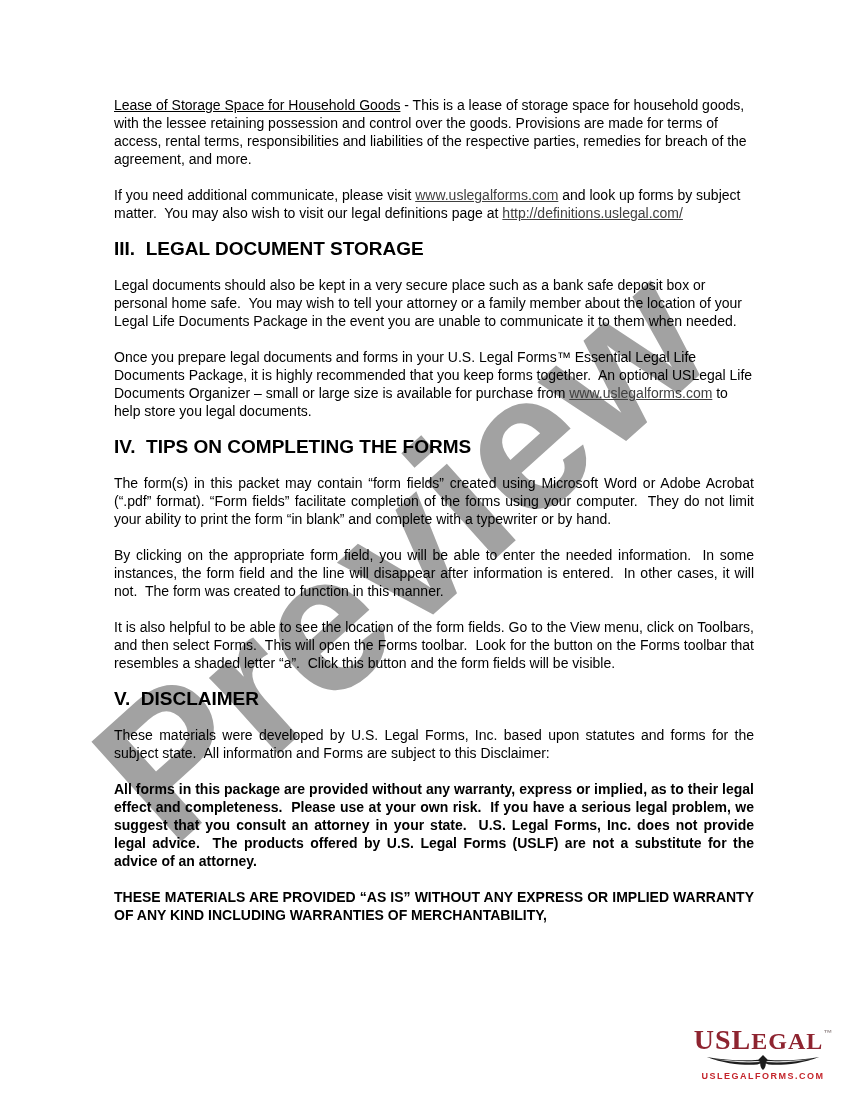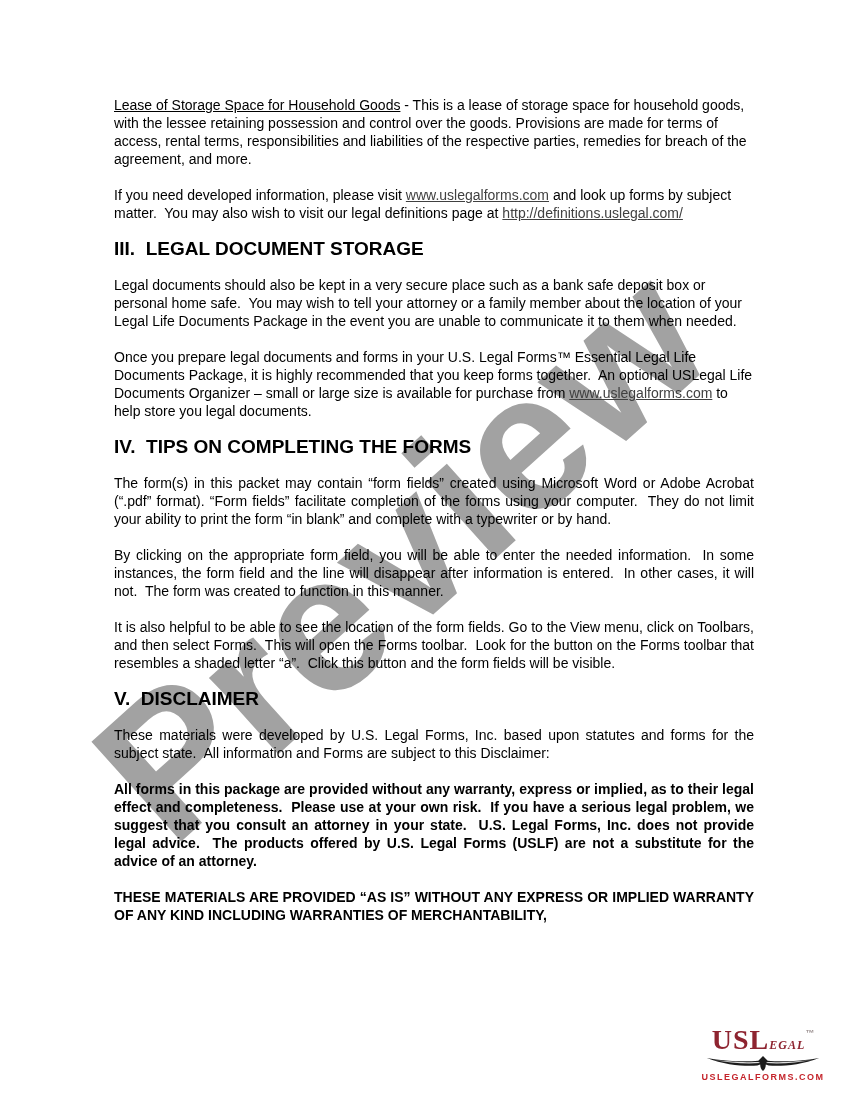--- a/index.html
+++ b/index.html
@@ -50,21 +50,21 @@
     z-index: 1;
   }
   .logo-word {
     font-family: "Liberation Serif", serif;
     font-weight: bold;
     color: #8e2430;
     line-height: 26px;
     white-space: nowrap;
   }
   .lw-big { font-size: 28px; letter-spacing: 1px; }
-  .lw-small { font-size: 12px; letter-spacing: 1px; font-style: italic; }
+  .lw-small { font-size: 24px; letter-spacing: 1px; }
   .lw-tm { font-size: 9px; color: #9a8f8f; vertical-align: 13px; font-family: "Liberation Sans", sans-serif; }
   .logo-eagle { margin-top: -2px; line-height: 0; }
   .logo-eagle svg { display: inline-block; }
   .logo-site {
     margin-top: 1px;
     font-size: 9px;
     font-weight: bold;
     letter-spacing: 1.5px;
     color: #c4242b;
     white-space: nowrap;
@@ -74,21 +74,21 @@
 <body>
 
 <div class="page">
 
   <div class="watermark">Preview</div>
 
   <main class="content">
 
     <p><span class="underline">Lease of Storage Space for Household Goods</span><span> - This is a lease of storage space for household goods, with the lessee retaining possession and control over the goods. Provisions are made for terms of access, rental terms, responsibilities and liabilities of the respective parties, remedies for breach of the agreement, and more.</span></p>
 
-    <p><span>If you need developed information, please visit </span><a class="link">www.uslegalforms.com</a><span> and look up forms by subject matter.  You may also wish to visit our legal definitions page at </span><a class="link">http://definitions.uslegal.com/</a></p>
+    <p><span>If you need additional communicate, please visit </span><a class="link">www.uslegalforms.com</a><span> and look up forms by subject matter.  You may also wish to visit our legal definitions page at </span><a class="link">http://definitions.uslegal.com/</a></p>
 
     <h2>III.  LEGAL DOCUMENT STORAGE</h2>
 
     <p>Legal documents should also be kept in a very secure place such as a bank safe deposit box or personal home safe.  You may wish to tell your attorney or a family member about the location of your Legal Life Documents Package in the event you are unable to communicate it to them when needed.</p>
 
     <p><span>Once you prepare legal documents and forms in your U.S. Legal Forms™ Essential Legal Life Documents Package, it is highly recommended that you keep forms together.  An optional USLegal Life Documents Organizer – small or large size is available for purchase from </span><a class="link">www.uslegalforms.com</a><span> to help store you legal documents.</span></p>
 
     <h2>IV.  TIPS ON COMPLETING THE FORMS</h2>
 
     <p class="justify">The form(s) in this packet may contain “form fields” created using Microsoft Word or Adobe Acrobat (“.pdf” format). “Form fields” facilitate completion of the forms using your computer.  They do not limit your ability to print the form “in blank” and complete with a typewriter or by hand.</p>

